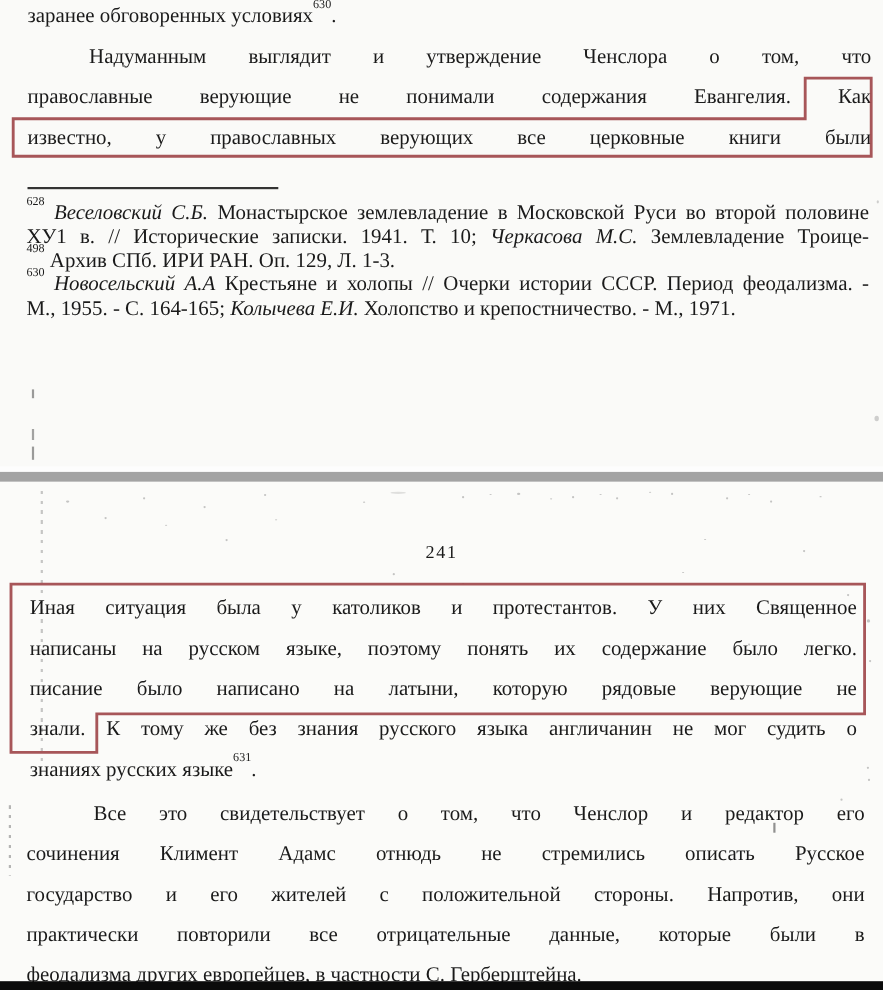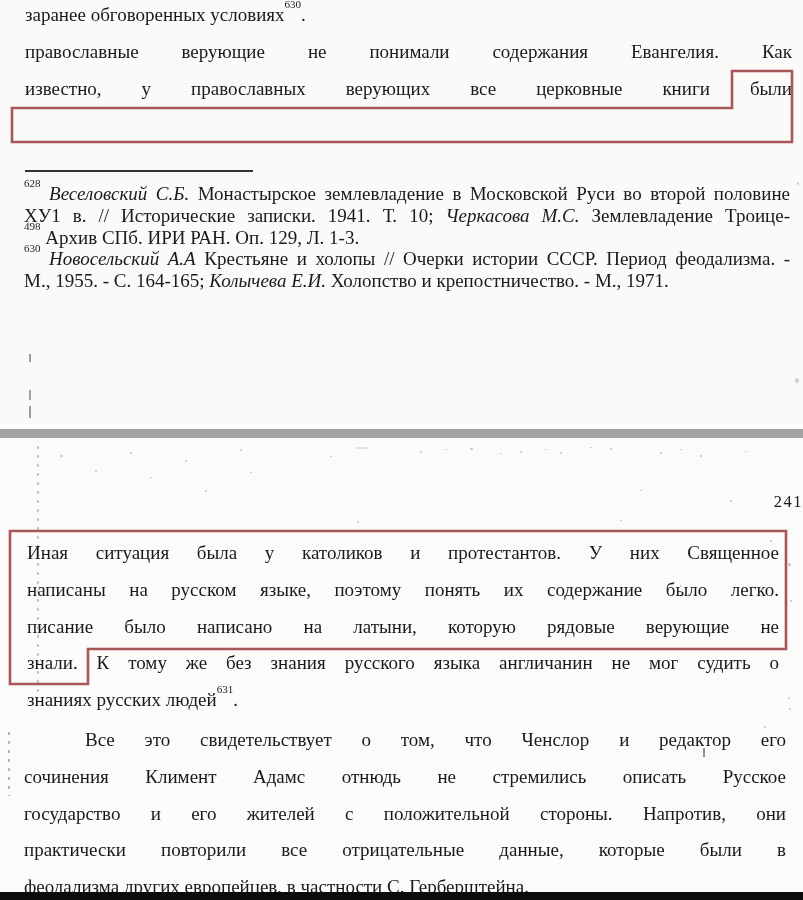--- a/index.html
+++ b/index.html
@@ -20,21 +20,21 @@
   .b-fn{left:24px;top:183px;width:766px;}
   .b-fn .tl{font-size:19px;line-height:21.8px;}
   .b-a{left:27px;top:535px;width:752px;}
   .b-a .tl{font-size:19px;line-height:36.8px;}
   .b-b{left:24px;top:722px;width:762px;}
   .b-b .tl{font-size:19px;line-height:36.8px;}
   .b-b .tl.ind{text-indent:61px;}
   .tl sup{font-size:0.58em;line-height:0;position:relative;top:-0.55em;letter-spacing:0;}
 
   .fn-rule{position:absolute;left:25px;top:170px;width:228px;height:2px;background:#333;z-index:5;}
-  .page-num{position:absolute;left:0;top:492px;width:803px;text-align:right;
+  .page-num{position:absolute;left:0;top:492px;width:803px;text-align:center;
     font-size:16.5px;letter-spacing:1.5px;z-index:5;}
 
   .overlay{position:absolute;left:0;top:0;z-index:10;pointer-events:none;}
   .overlay polygon{fill:none;stroke:var(--annot-color,#a0484b);stroke-width:2.6;opacity:.92;}
 
   .vdots{position:absolute;width:2px;z-index:4;
     background:repeating-linear-gradient(to bottom,#6e6e6e 0 3px,transparent 3px 9px);}
   #vdots-a{left:37px;top:446px;height:252px;opacity:.38;}
   #vdots-b{left:8px;top:732px;height:64px;opacity:.5;}
   .tick{position:absolute;background:#4a4a4a;z-index:4;}
@@ -45,40 +45,41 @@
 
 <div class="screen">
 
   <div class="pg1"></div>
   <div class="gap-white"></div>
   <div class="divider"></div>
   <div class="pg2"></div>
 
   <div class="blk b-p1">
       <div class="tl nolast"><span>заранее обговоренных условиях</span><sup>630</sup><span>.</span></div>
+      <div class="tl ind"><span>Надуманным выглядит и утверждение Ченслора о том, что</span></div>
       <div class="tl"><span>православные верующие не понимали содержания Евангелия. Как</span></div>
       <div class="tl"><span>известно, у православных верующих все церковные книги были</span></div>
     </div>
 
   <div class="fn-rule"></div>
   <div class="blk b-fn">
       <div class="tl"><sup>628</sup><span> </span><i>Веселовский С.Б.</i><span> Монастырское землевладение в Московской Руси во второй половине</span></div>
       <div class="tl"><span>ХУ1 в. // Исторические записки. 1941. Т. 10; </span><i>Черкасова М.С.</i><span> Землевладение Троице-</span></div>
       <div class="tl nolast"><sup>498</sup><span> Архив СПб. ИРИ РАН. Оп. 129, Л. 1-3.</span></div>
       <div class="tl"><sup>630</sup><span> </span><i>Новосельский А.А</i><span>  Крестьяне и холопы // Очерки истории СССР. Период феодализма. -</span></div>
       <div class="tl nolast"><span>М., 1955. - С. 164-165; </span><i>Колычева Е.И.</i><span> Холопство и крепостничество. - М., 1971.</span></div>
     </div>
 
   <div class="page-num">241</div>
   <div class="blk b-a">
       <div class="tl"><span>Иная ситуация была у католиков и протестантов. У них Священное</span></div>
       <div class="tl"><span>написаны на русском языке, поэтому понять их содержание было легко.</span></div>
       <div class="tl"><span>писание было написано на латыни, которую рядовые верующие не</span></div>
       <div class="tl"><span>знали. К тому же без знания русского языка англичанин не мог судить о</span></div>
-      <div class="tl nolast"><span>знаниях русских людей</span><sup>631</sup><span>.</span></div>
+      <div class="tl nolast"><span>знаниях русских языке</span><sup>631</sup><span>.</span></div>
     </div>
   <div class="blk b-b">
       <div class="tl ind"><span>Все это свидетельствует о том, что Ченслор и редактор его</span></div>
       <div class="tl"><span>сочинения Климент Адамс отнюдь не стремились описать Русское</span></div>
       <div class="tl"><span>государство и его жителей с положительной стороны. Напротив, они</span></div>
       <div class="tl"><span>практически повторили все отрицательные данные, которые были в</span></div>
       <div class="tl nolast"><span>феодализма других европейцев, в частности С. Герберштейна.</span></div>
     </div>
 
   <svg class="overlay" width="803" height="900" viewBox="0 0 803 900">

